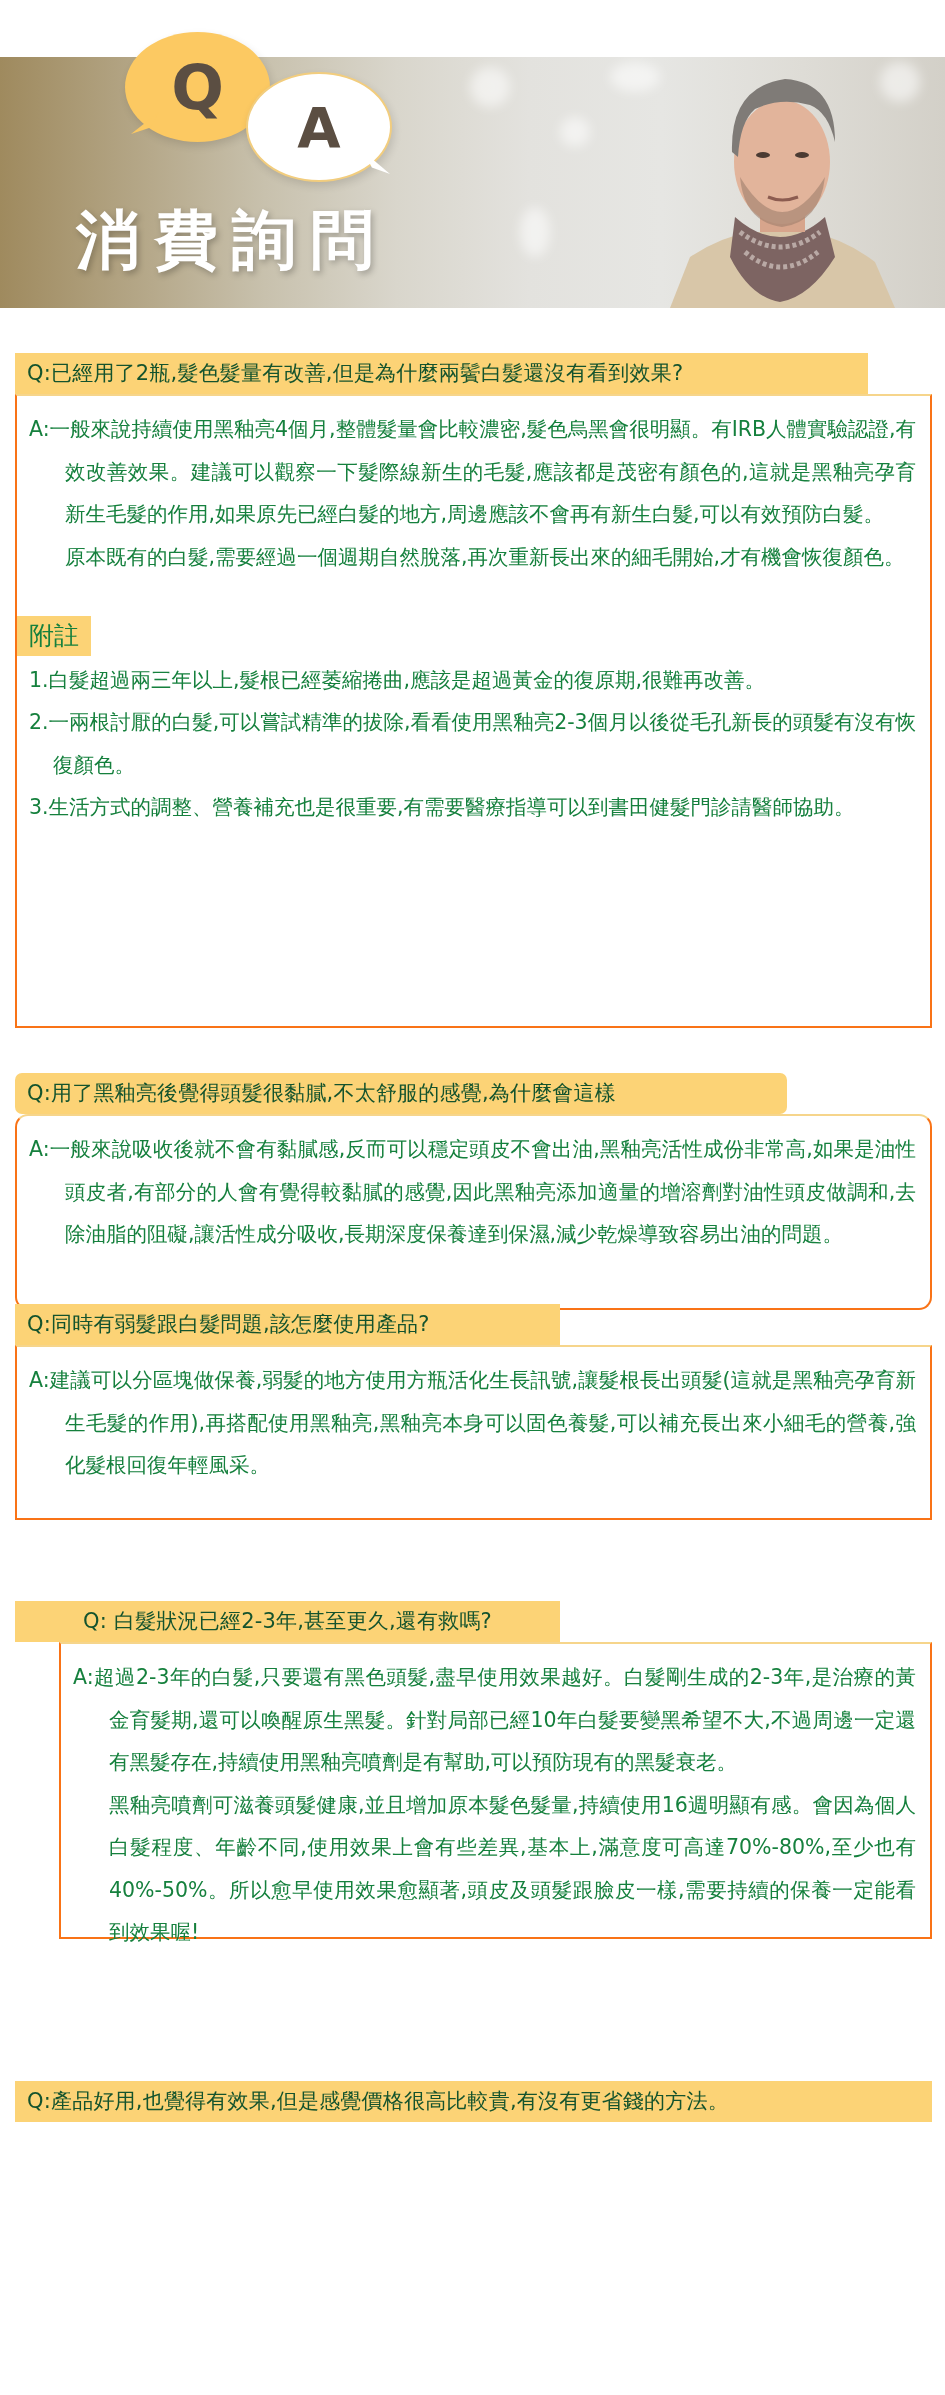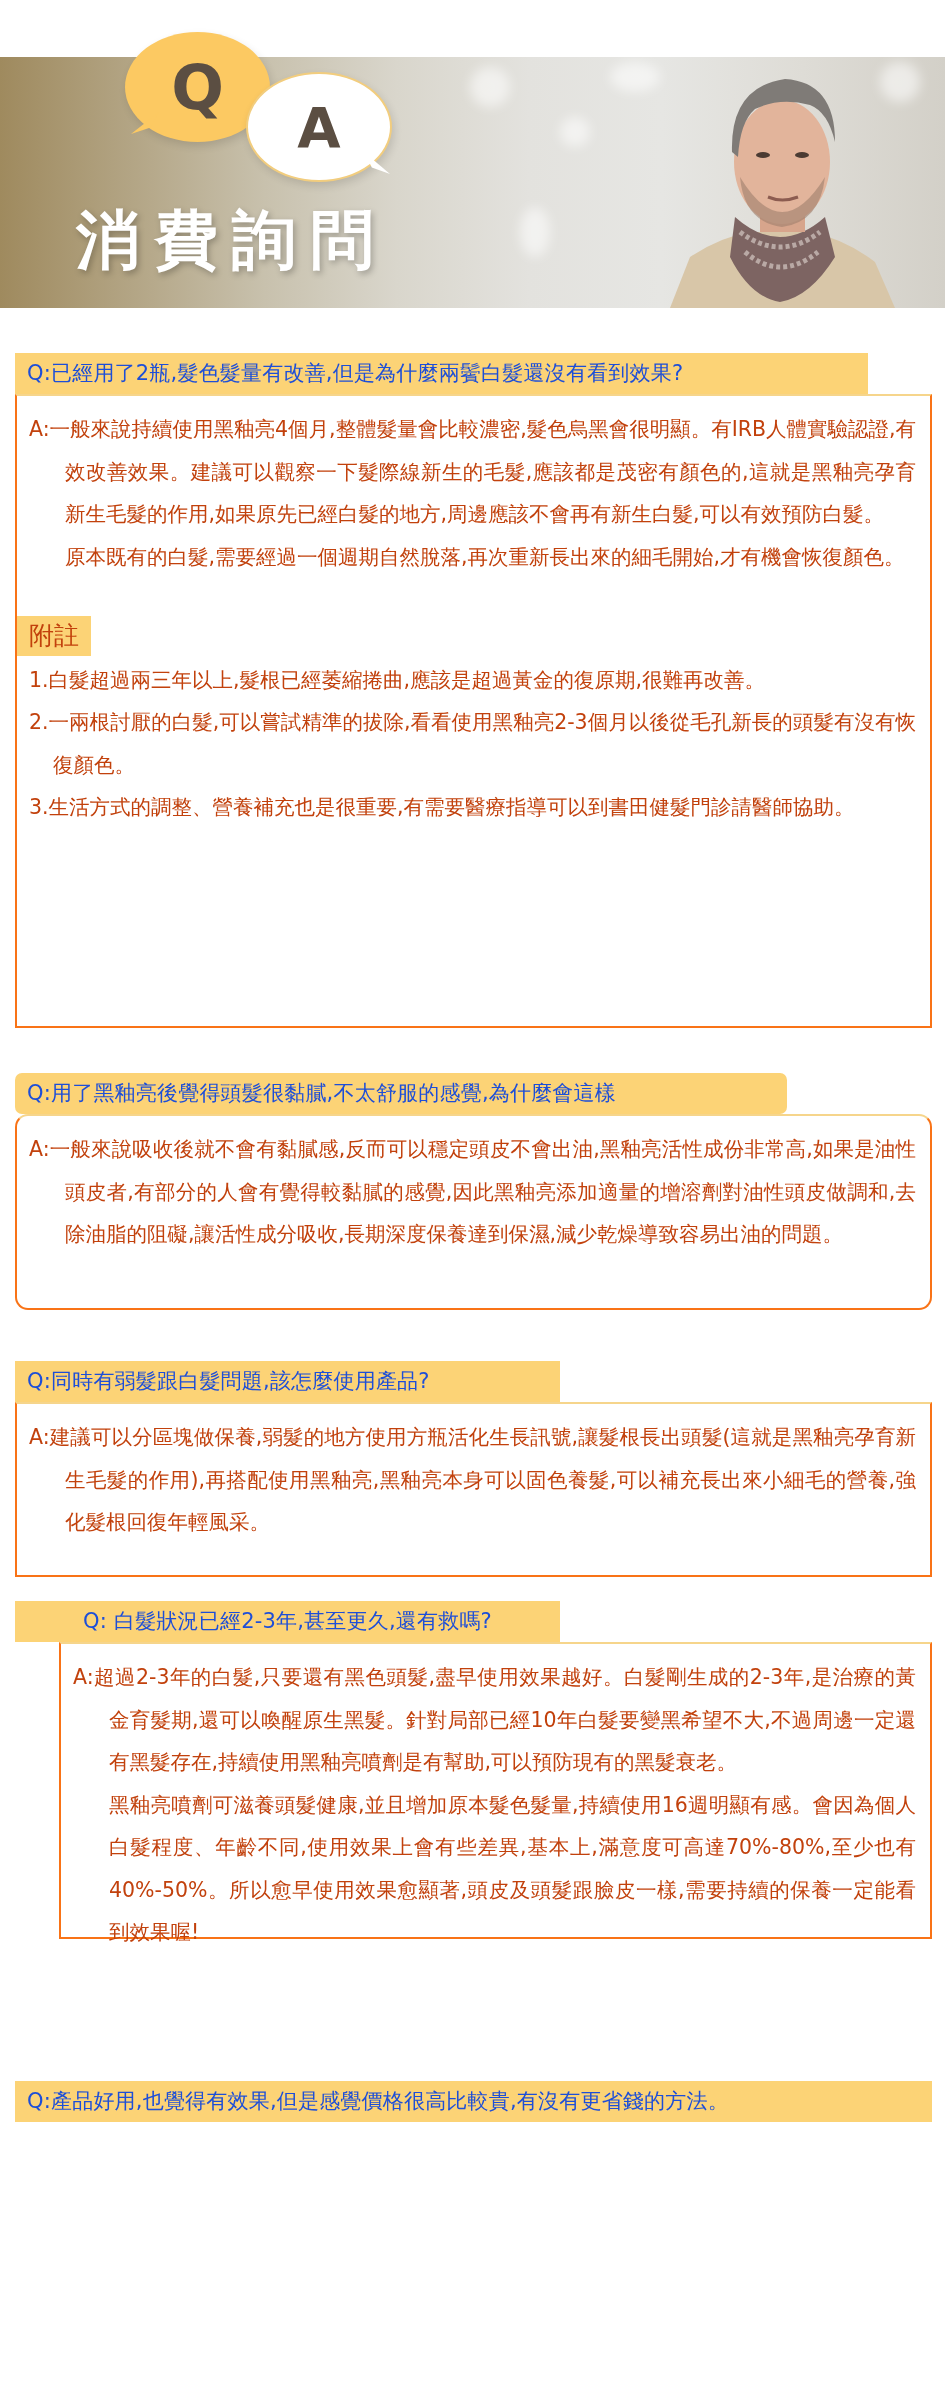--- a/index.html
+++ b/index.html
@@ -14,23 +14,23 @@
     .title { position: absolute; left: 76px; top: 140px; font-size: 64px; font-weight: bold; color: #ffffff; letter-spacing: 14px;
       text-shadow: 2px 3px 6px rgba(0,0,0,0.25); font-family: "DejaVu Sans", sans-serif; }
     .bubble { position: absolute; display: flex; align-items: center; justify-content: center; font-family: "DejaVu Sans", sans-serif; font-weight: bold; color: #5b4e42; }
     .bubble-q { left: 125px; top: 32px; width: 145px; height: 110px; border-radius: 50%; background: #fcc962; font-size: 62px; z-index: 3; box-shadow: 2px 4px 8px rgba(0,0,0,0.12); }
     .bubble-q::after { content: ""; position: absolute; left: 6px; bottom: 8px; width: 28px; height: 22px; background: #fcc962; clip-path: polygon(100% 0, 0 100%, 70% 70%); }
     .bubble-a { left: 246px; top: 72px; width: 146px; height: 110px; border-radius: 50%; background: #ffffff; border: 2px solid #f2cd7e; font-size: 56px; z-index: 4; box-shadow: 2px 4px 8px rgba(0,0,0,0.12); }
     .bubble-a::after { content: ""; position: absolute; right: 0px; bottom: 6px; width: 26px; height: 22px; background: #ffffff; clip-path: polygon(0 0, 100% 100%, 30% 70%); }
 
     
     .qa { position: absolute; left: 15px; width: 917px; }
-    .q-band { display: inline-block; background: #fcd376; color: #1d4ed8; font-size: 21px; line-height: 41px; height: 41px; padding: 0 12px 0 12px; white-space: nowrap; letter-spacing: 0.2px; }
+    .q-band { display: inline-block; background: #fcd376; color: #14532d; font-size: 21px; line-height: 41px; height: 41px; padding: 0 12px 0 12px; white-space: nowrap; letter-spacing: 0.2px; }
     .q-band.full { display: block; width: 917px; }
-    .a-box { border: 2px solid #f97316; border-top: 2px solid #f6d58b; background: #ffffff; padding: 12px 14px 16px 12px; font-size: 20.5px; line-height: 42.5px; color: #c2410c; }
+    .a-box { border: 2px solid #f97316; border-top: 2px solid #f6d58b; background: #ffffff; padding: 12px 14px 16px 12px; font-size: 20.5px; line-height: 42.5px; color: #15803d; }
     .para { display: block; padding-left: 36px; text-indent: -36px; text-align: justify; }
     .para.plain { padding-left: 36px; text-indent: 0; }
     .note-label { display: inline-block; background: #fcd376; font-size: 25px; line-height: 40px; padding: 0 12px; margin-left: -12px; margin-top: 38px; }
     .note-item { display: block; padding-left: 24px; text-indent: -24px; text-align: justify; }
   </style>
 </head>
 <body>
 
 <div class="banner">
   <div class="bokeh" style="left:470px;top:10px;width:40px;height:40px;"></div>
@@ -83,21 +83,21 @@
   </div>
 </div>
 
 <div class="qa" style="top:1073px;">
   <div class="q-band" style="width:772px;border-radius:7px;">Q:用了黑釉亮後覺得頭髮很黏膩,不太舒服的感覺,為什麼會這樣</div>
   <div class="a-box" style="height:196px;border-radius:13px;">
     <span class="para">A:一般來說吸收後就不會有黏膩感,反而可以穩定頭皮不會出油,黑釉亮活性成份非常高,如果是油性頭皮者,有部分的人會有覺得較黏膩的感覺,因此黑釉亮添加適量的增溶劑對油性頭皮做調和,去除油脂的阻礙,讓活性成分吸收,長期深度保養達到保濕,減少乾燥導致容易出油的問題。</span>
   </div>
 </div>
 
-<div class="qa" style="top:1361px;">
+<div class="qa" style="top:1304px;">
   <div class="q-band" style="width:545px;">Q:同時有弱髮跟白髮問題,該怎麼使用產品?</div>
   <div class="a-box" style="height:175px;">
     <span class="para">A:建議可以分區塊做保養,弱髮的地方使用方瓶活化生長訊號,讓髮根長出頭髮(這就是黑釉亮孕育新生毛髮的作用),再搭配使用黑釉亮,黑釉亮本身可以固色養髮,可以補充長出來小細毛的營養,強化髮根回復年輕風采。</span>
   </div>
 </div>
 
 <div class="qa" style="top:1601px;">
   <div class="q-band" style="width:545px;text-align:center;">Q: 白髮狀況已經2-3年,甚至更久,還有救嗎?</div>
   <div class="a-box" style="height:297px;margin-left:44px;">
     <span class="para">A:超過2-3年的白髮,只要還有黑色頭髮,盡早使用效果越好。白髮剛生成的2-3年,是治療的黃金育髮期,還可以喚醒原生黑髮。針對局部已經10年白髮要變黑希望不大,不過周邊一定還有黑髮存在,持續使用黑釉亮噴劑是有幫助,可以預防現有的黑髮衰老。</span>

